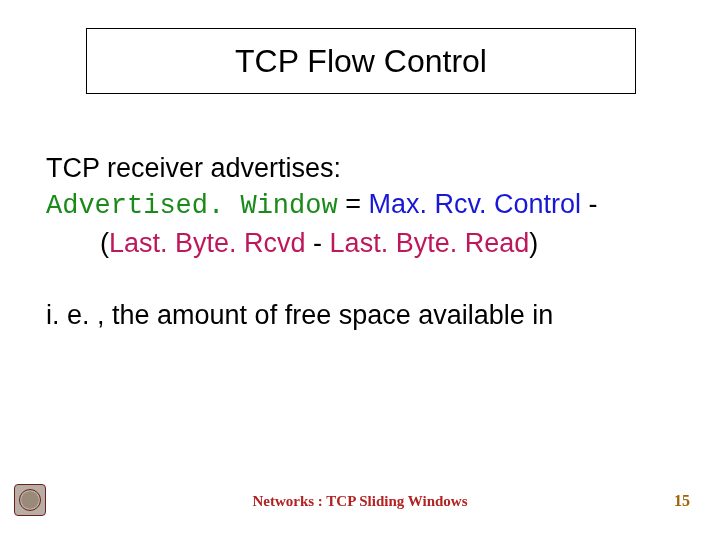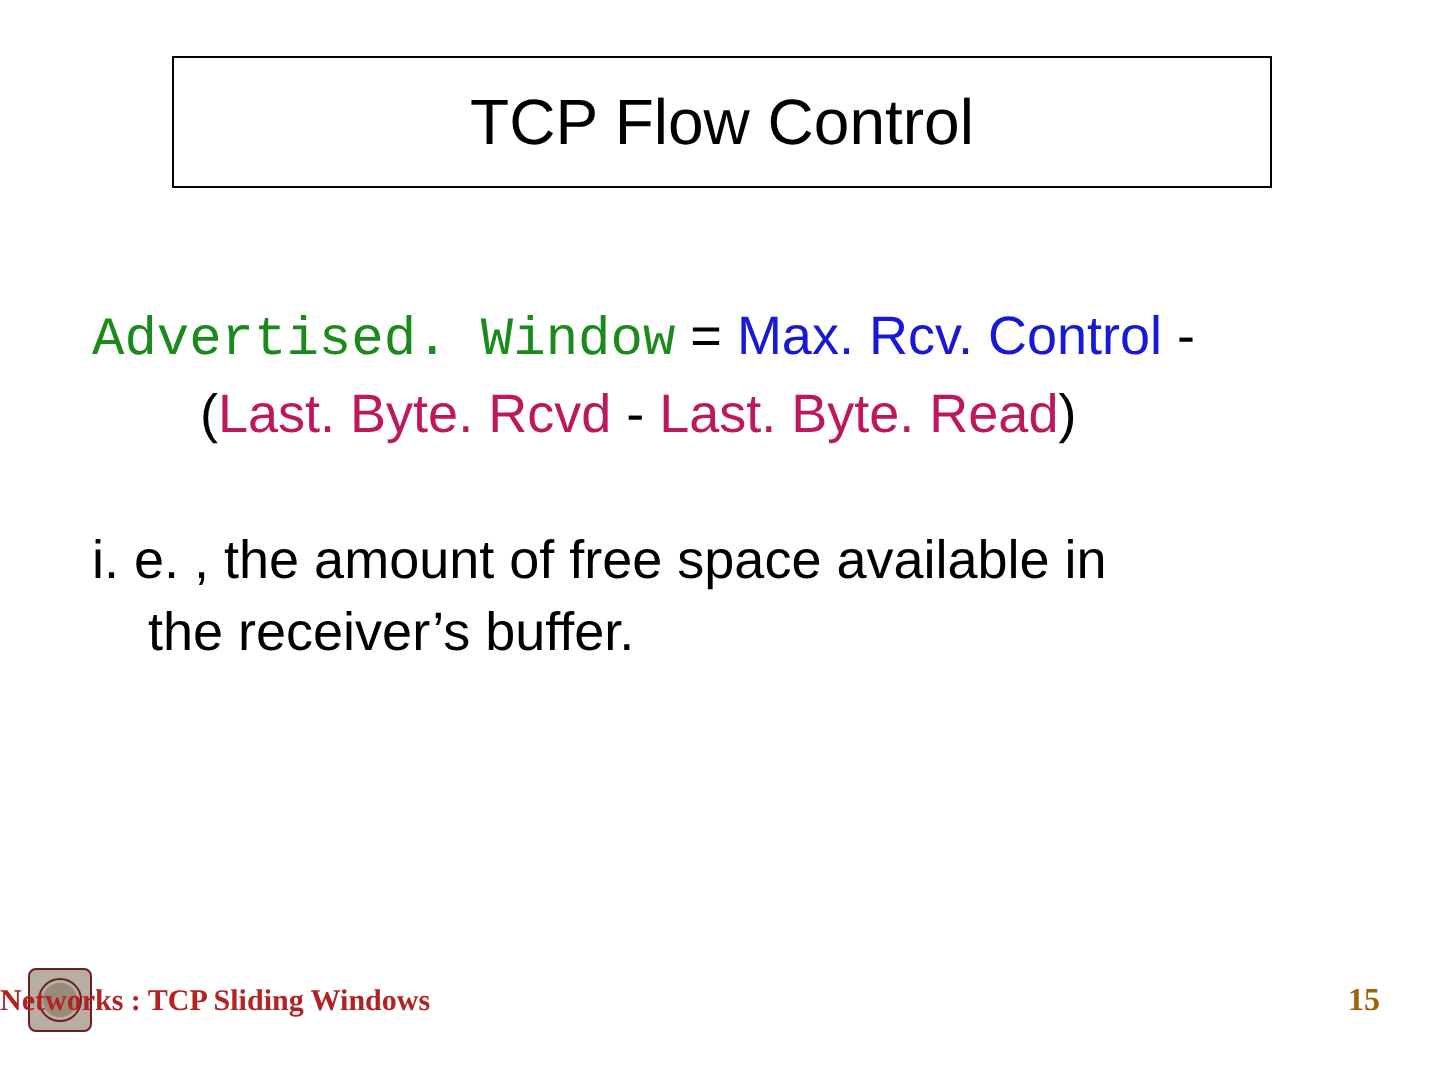--- a/index.html
+++ b/index.html
@@ -85,21 +85,21 @@
     position:absolute;
     left:0; right:0; bottom:-2px;
     height:2px;
     background:#b22222;
   }
   .footer-center {
     position: absolute;
     left: 0;
     width: 720px;
     bottom: 6px;
-    text-align: left;
+    text-align: center;
     font-family: "Times New Roman", serif;
     font-weight: bold;
     font-size: 15px;
     color: #b22222;
   }
   .page-num {
     position: absolute;
     right: 30px;
     bottom: 6px;
     font-family: "Times New Roman", serif;
@@ -109,31 +109,29 @@
   }
 </style>
 </head>
 <body>
 
 <div class="title-box">
   <span class="title-text">TCP Flow Control</span>
 </div>
 
 <div class="body">
+  <div>TCP receiver advertises:</div>
   <div>
     <span class="advertised">Advertised. Window</span><span> = </span><span class="maxrcv">Max. Rcv. Control</span><span> -</span>
   </div>
   <div>
     <span class="indent"></span><span>(</span><span class="lastbyte">Last. Byte. Rcvd</span><span>  -  </span><span class="lastbyte">Last. Byte. Read</span><span>)</span>
   </div>
   <div class="gap"></div>
   <div>i. e. , the amount of free space available in</div>
-  <div>
-    <span class="indent2"></span><span>the receiver’s buffer.</span>
-  </div>
 </div>
 
 <div class="footer">
   <div class="logo">
     <div class="seal"></div>
   </div>
   <div class="footer-center">Networks : TCP Sliding Windows</div>
   <div class="page-num">15</div>
 </div>
 

